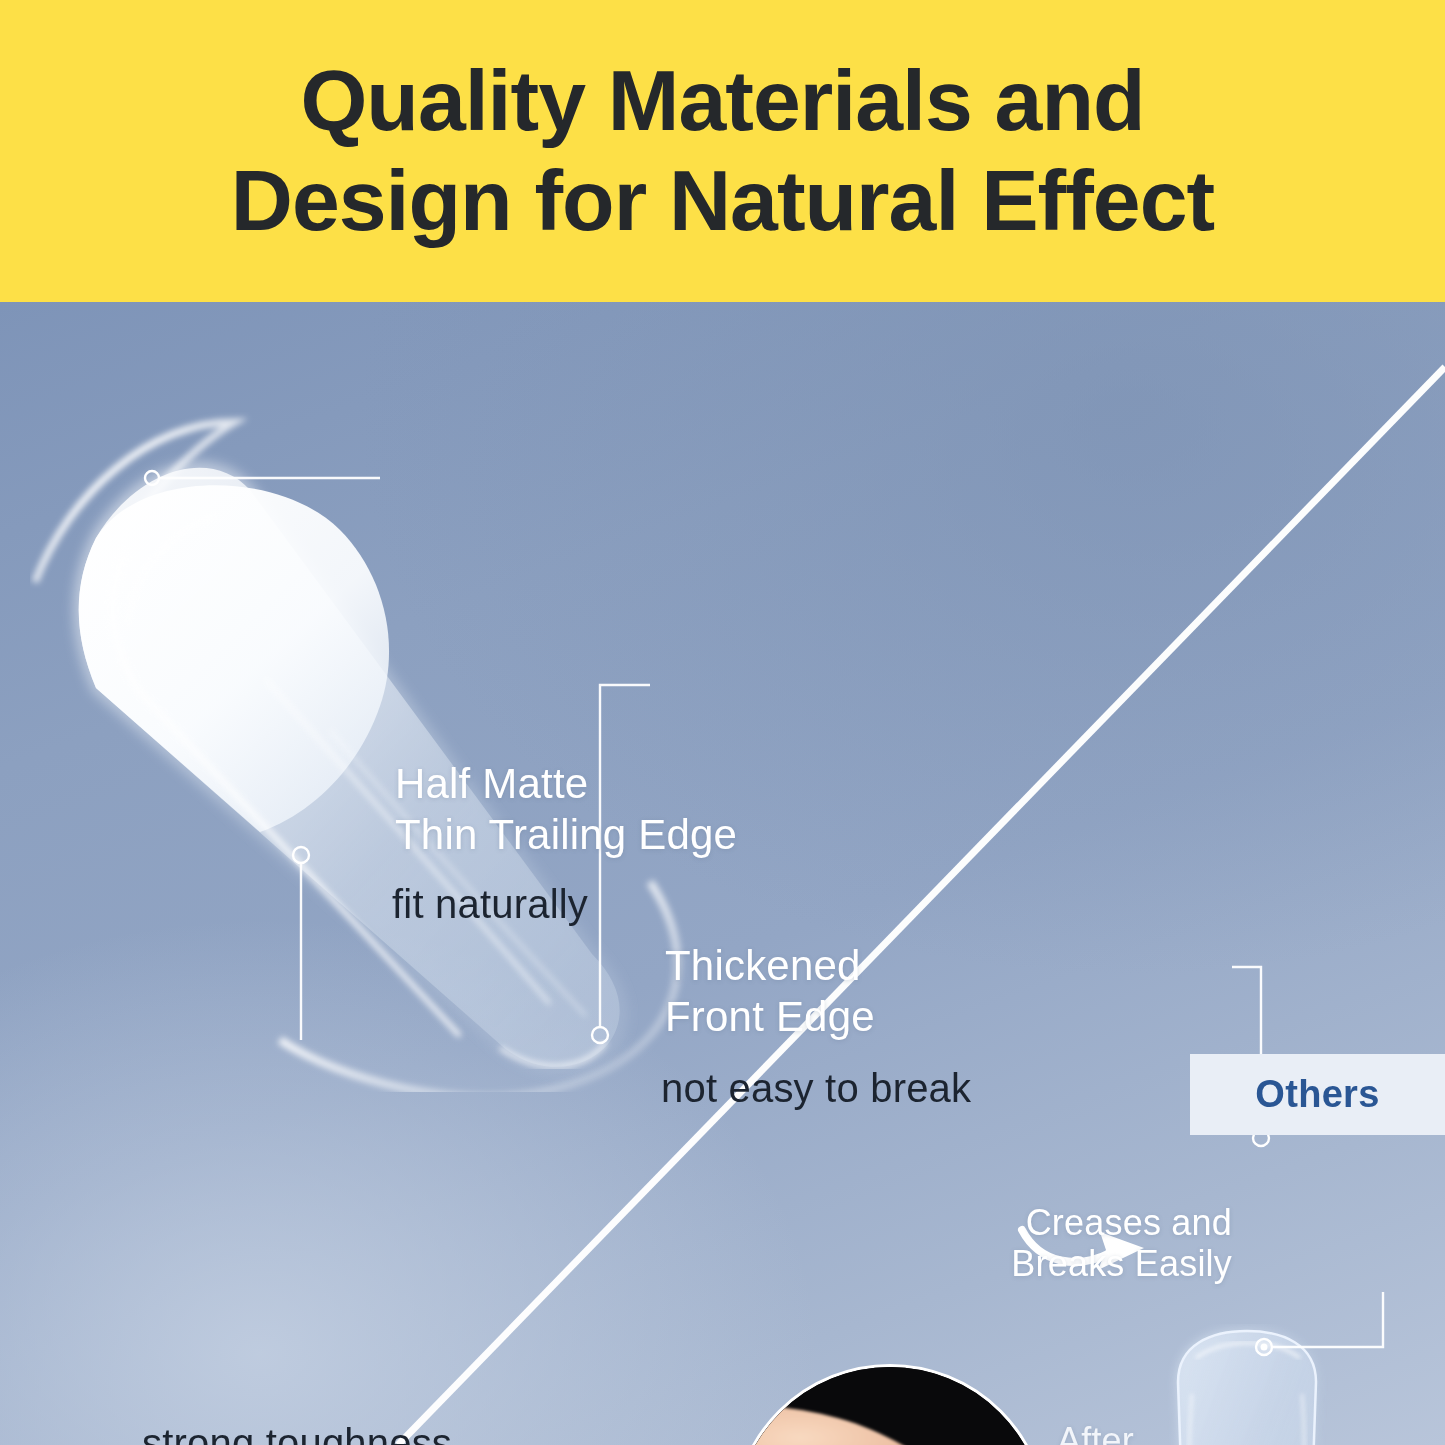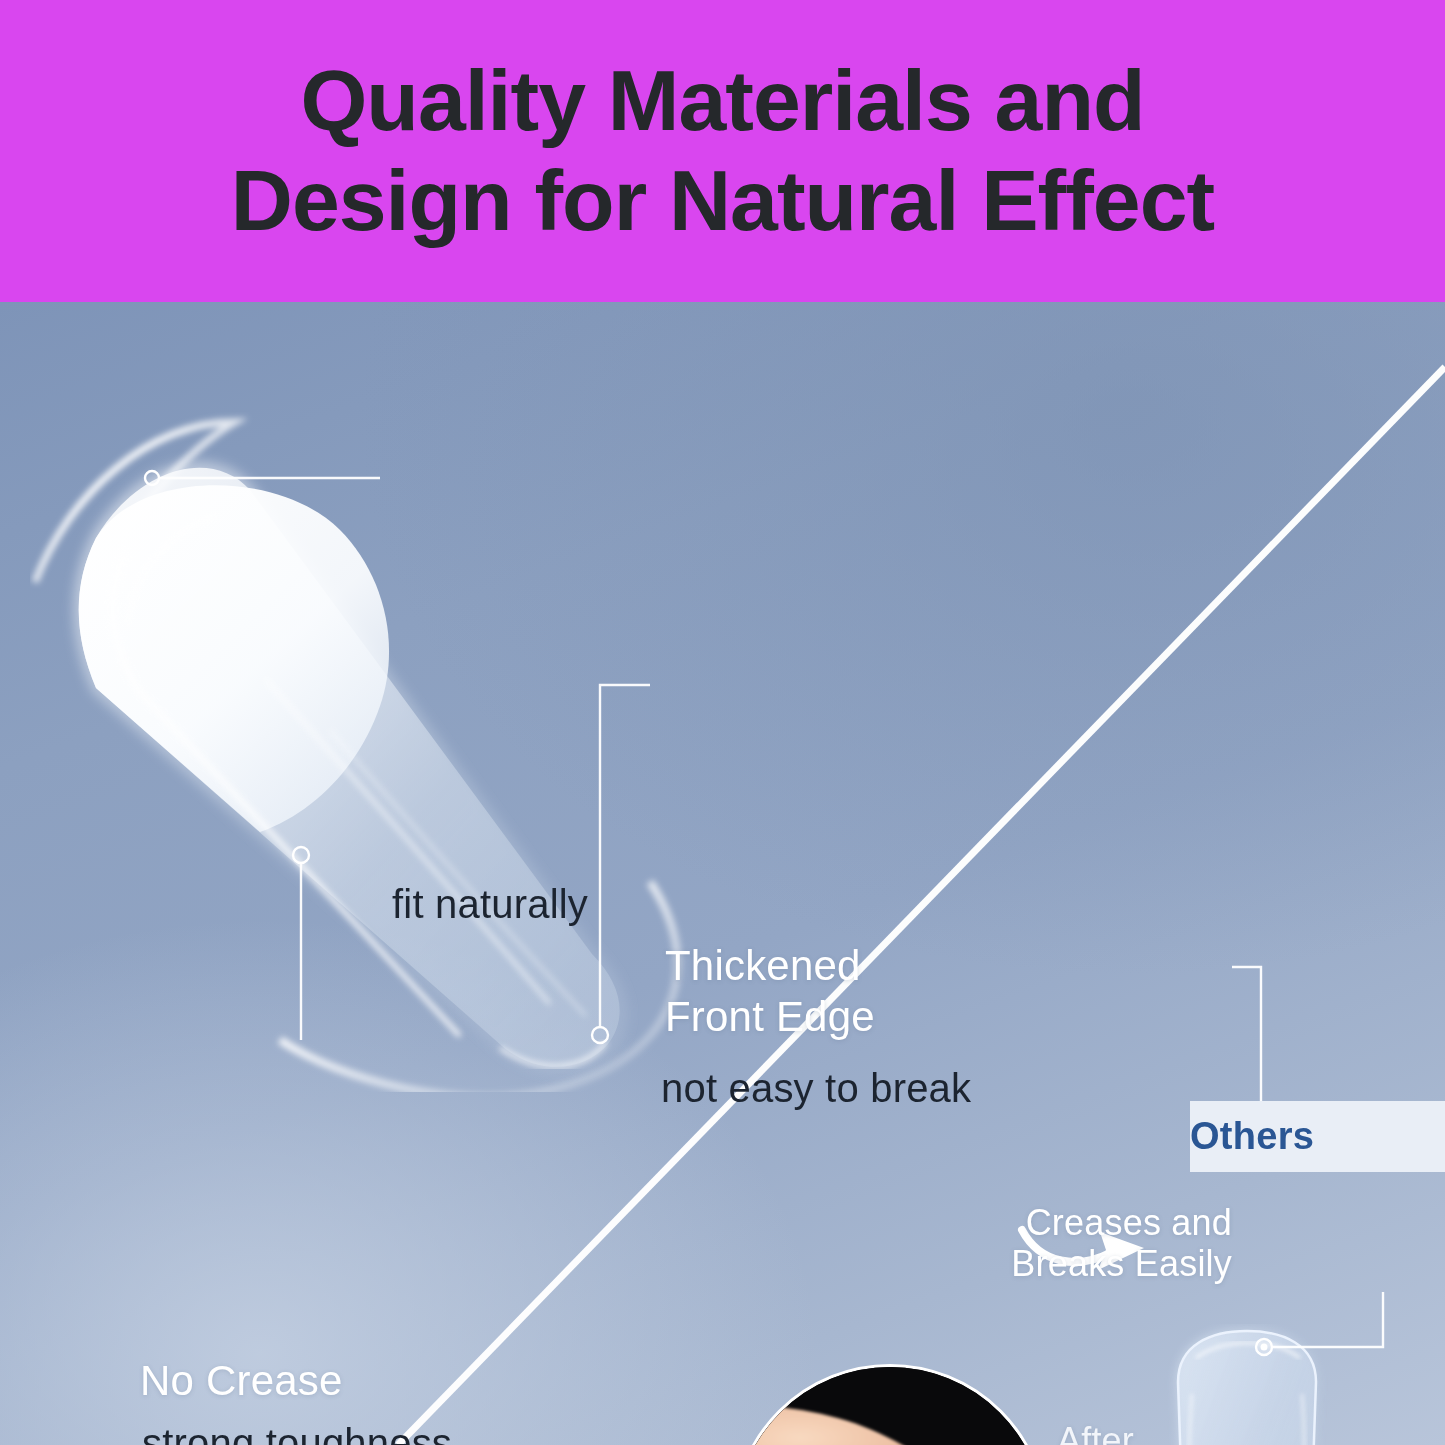--- a/index.html
+++ b/index.html
@@ -6,21 +6,21 @@
   body{
     width:1445px;height:1445px;overflow:hidden;
     font-family:"Liberation Sans", sans-serif;
     background:#ffffff;
   }
   #page{position:relative;width:1445px;height:1445px;overflow:hidden;}
 
   
   .header{
     position:absolute;left:0;top:0;width:1445px;height:302px;
-    background:#d946ef;
+    background:#fde047;
     display:flex;align-items:center;justify-content:center;
   }
   .header-title{
     width:1260px;text-align:center;
     font-family:"Liberation Sans", sans-serif;
     font-weight:700;font-size:86px;line-height:1.16;
     color:#25282b;letter-spacing:-1px;
     white-space:pre-line;
   }
 
@@ -63,23 +63,23 @@
 
   #t-creases{left:972px;top:900px;text-align:right;width:260px;font-size:36px;line-height:1.15;}
   #t-afterbend{left:1057px;top:1118px;font-size:36px;line-height:1.18;color:#f2f5fa;}
 
   
   .badge{
     position:absolute;display:flex;align-items:center;
     font-family:"Liberation Sans", sans-serif;font-weight:700;
   }
   #badge-others{
-    left:1190px;top:752px;width:255px;height:71px;
-    background:#e9eef6;
-    font-size:38px;color:#2a5694;letter-spacing:.3px;margin-top:47px;
+    left:1190px;top:752px;width:255px;height:81px;
+    background:#e9eef6;justify-content:center;
+    font-size:38px;color:#2a5694;letter-spacing:.3px;
   }
 
   
   .photo-circle{
     position:absolute;left:732px;top:1062px;width:310px;height:310px;
     border-radius:50%;
     border:3px solid #ffffff;
     overflow:hidden;
     background:#07080a;
   }
@@ -256,27 +256,28 @@
         <circle cx="1264" cy="1045" r="8" fill="#ffffff" stroke="#ffffff" stroke-width="2.4" fill-opacity="0.2"></circle>
         <circle cx="1264" cy="1045" r="3.5" fill="#ffffff"></circle>
       </g>
 
       <g>
         <path d="M 1022 928 C 1040 962 1078 968 1112 950" fill="none" stroke="#ffffff" stroke-width="8" stroke-linecap="round"></path>
         <path d="M 1100 930 L 1144 946 L 1098 968 L 1106 948 Z" fill="#ffffff"></path>
       </g>
     </svg>
 
+    <div class="lbl lbl-main" id="t-half">Half Matte
+Thin Trailing Edge</div>
     <div class="lbl lbl-sub" id="s-half">fit naturally</div>
 
     <div class="lbl lbl-main" id="t-thick">Thickened
 Front Edge</div>
     <div class="lbl lbl-sub" id="s-thick">not easy to break</div>
 
-    <div class="lbl lbl-main" id="t-nocrease">No Crease</div>
     <div class="lbl lbl-sub" id="s-nocrease">strong toughness</div>
 
     <div class="lbl lbl-main" id="t-creases">Creases and
 Breaks Easily</div>
     <div class="lbl lbl-main" id="t-afterbend">After
 Bend</div>
 
     <div class="badge" id="badge-others">
       <span>Others</span>
     </div>

